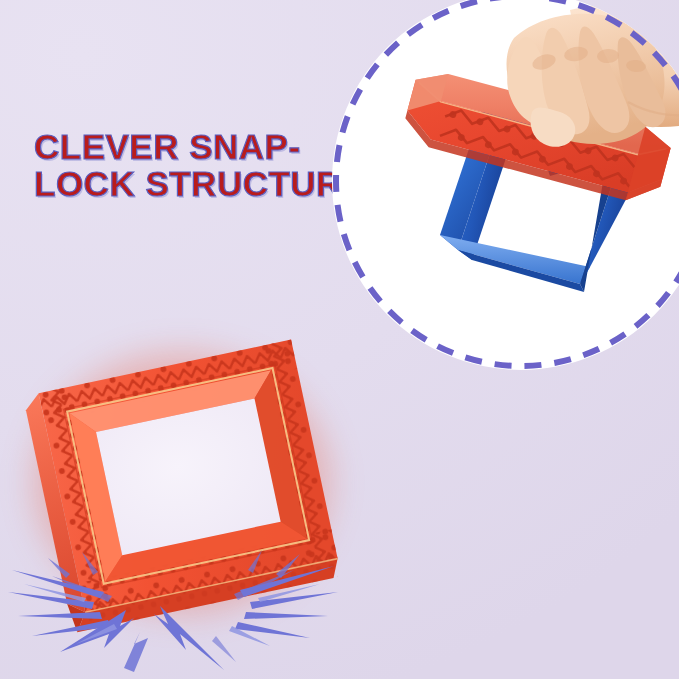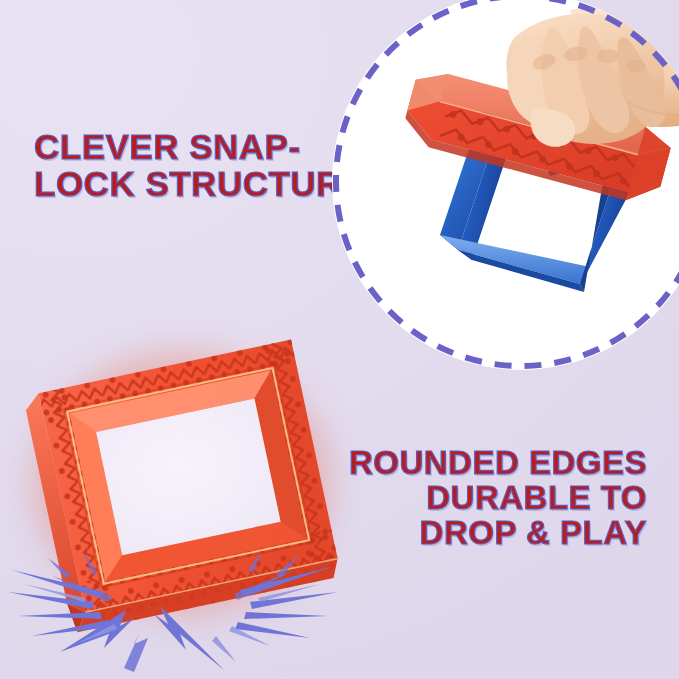--- a/index.html
+++ b/index.html
@@ -113,23 +113,20 @@
 </head>
 <body>
 
 <div id="poster">
 
   <div class="bg"></div>
 
   <div class="headline" id="headline-top">CLEVER SNAP-
 LOCK STRUCTURE</div>
 
-  <div class="headline" id="headline-bottom">ROUNDED EDGES
-DURABLE TO
-DROP &amp; PLAY</div>
 
   <div id="inset">
 
     <div class="disc"></div>
 
     <div class="photo">
       <svg viewBox="0 0 378 378" width="378" height="378">
         <defs>
           <linearGradient id="skinG" x1="0" y1="0" x2="0.3" y2="1">
             <stop offset="0" stop-color="#fbe0c9"></stop>

